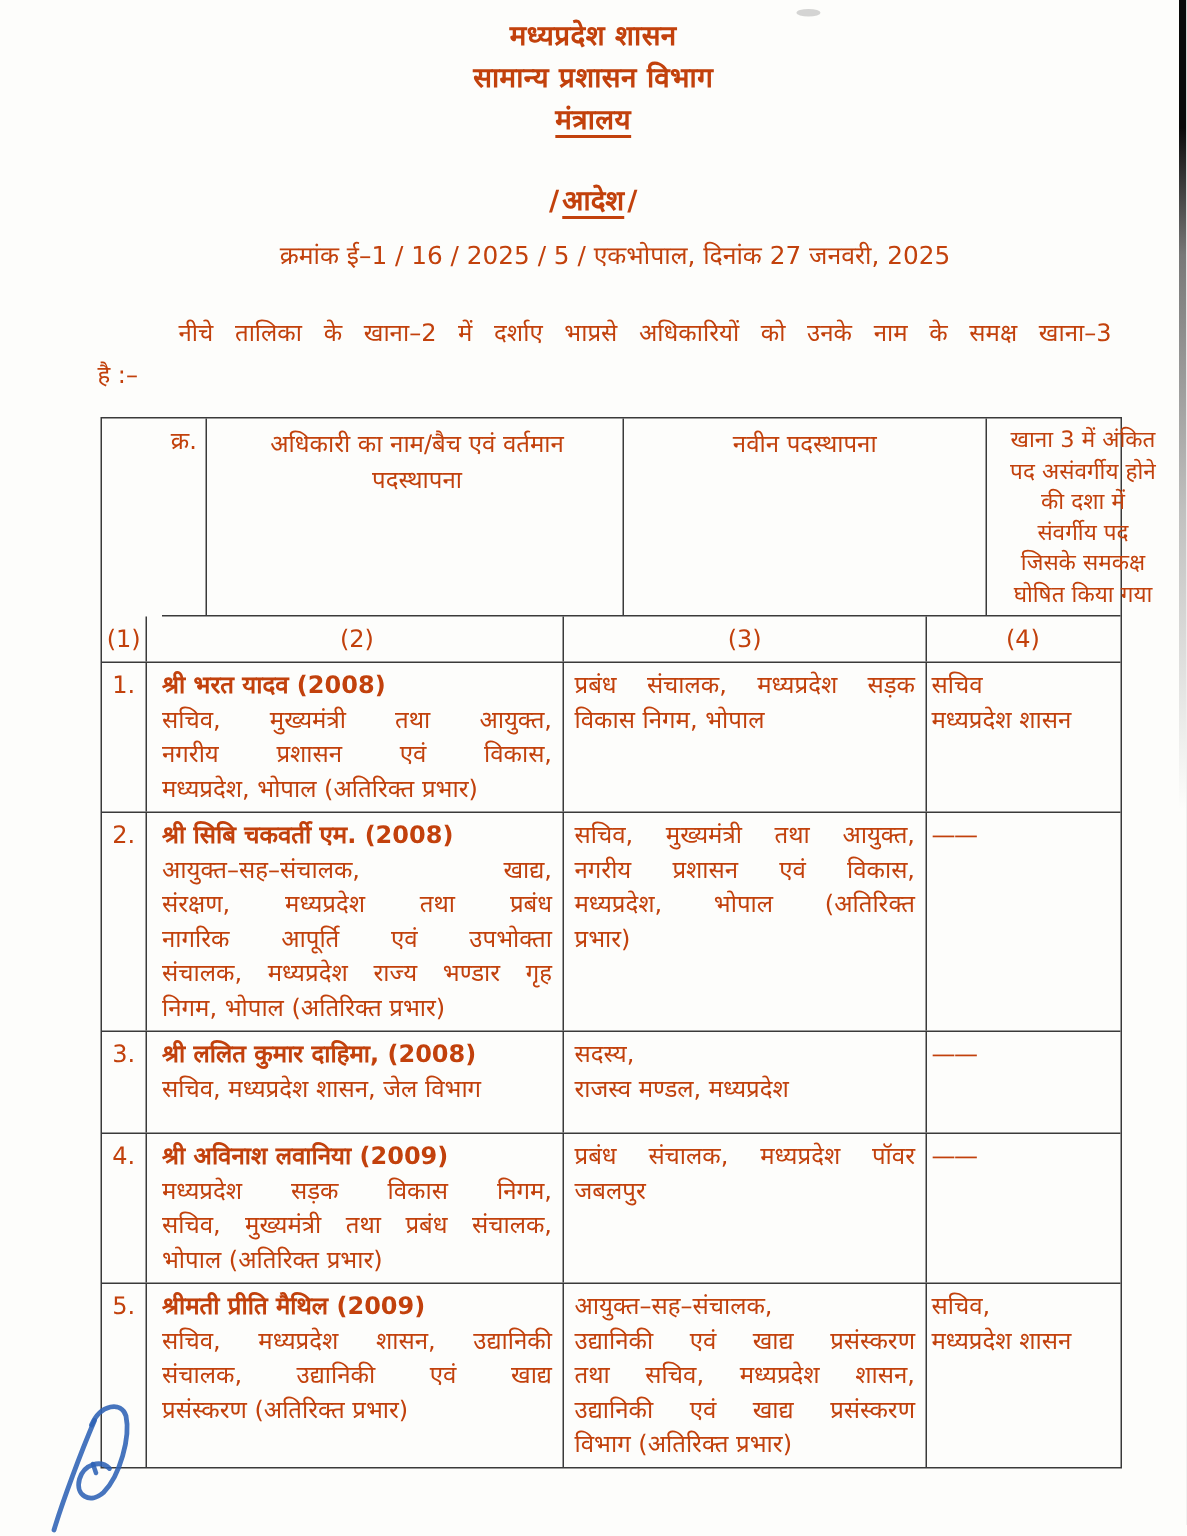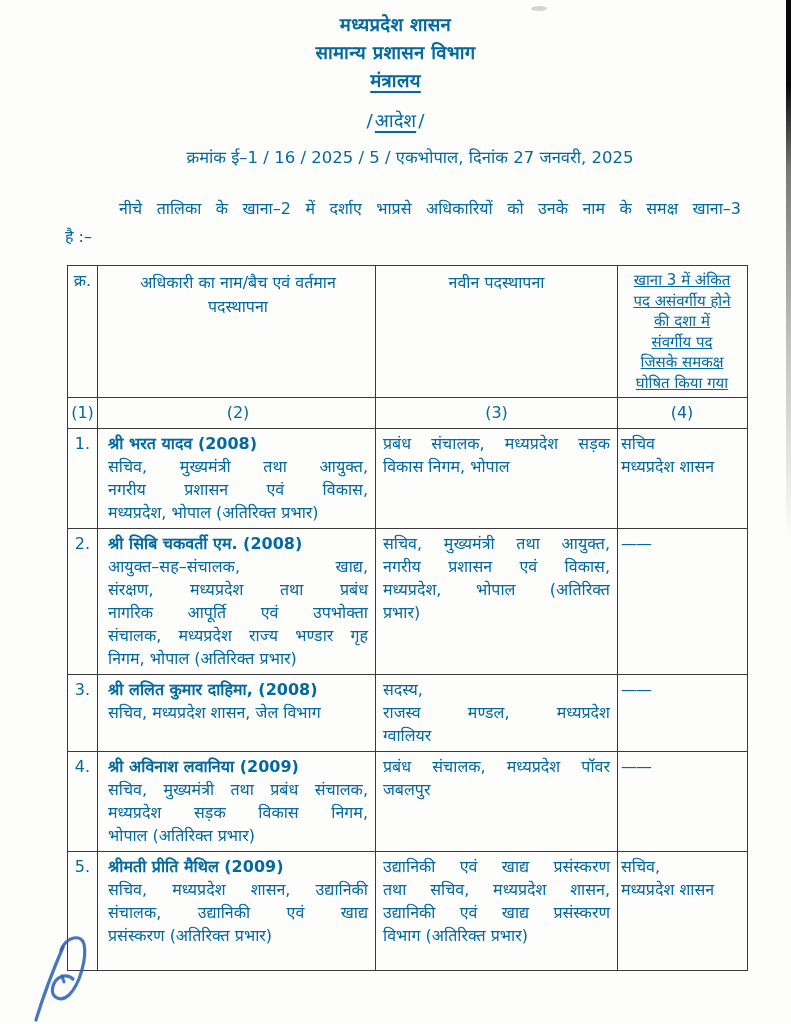--- a/index.html
+++ b/index.html
@@ -4,40 +4,40 @@
 <style>
   * { margin:0; padding:0; box-sizing:border-box; }
   html,body { background:#e8e8e8; }
   .page {
     position:relative;
     width:791px; height:1024px;
     margin:0 auto;
     background:#fdfdfb;
     overflow:hidden;
     font-family:"DejaVu Sans", sans-serif;
-    color:#0369a1;
+    color:#c2410c;
   }
   
   .edge-artifact {
     position:absolute; top:0; right:0; width:5px; height:540px;
     background:linear-gradient(to bottom,
       #0a0a0a 0px, #0a0a0a 85px,
       rgba(10,10,10,.55) 170px,
       rgba(10,10,10,.25) 340px,
       rgba(10,10,10,0) 540px);
   }
   .smudge {
     position:absolute; left:531px; top:6px; width:16px; height:5px;
     background:rgba(90,90,90,.25); border-radius:50%;
   }
 
   .doc-header { text-align:center; padding-top:11px; font-weight:bold;
     font-size:18.5px; line-height:28px; letter-spacing:.3px; }
   .u { text-decoration:underline; text-underline-offset:4px; text-decoration-thickness:1.5px; }
-  .order-line { text-align:center; font-weight:normal; font-size:18.5px; margin-top:12px; }
+  .order-line { text-align:center; font-weight:bold; font-size:18.5px; margin-top:25px; }
   .order-line .slash { font-style:normal; padding:0 2px; }
 
   .ref-line { display:flex; justify-content:center;
     padding:0 56px 0 85px; margin-top:13px; font-size:16.5px; }
 
   .intro { margin:27px 50px 0 65px; font-size:16px; line-height:28px; }
   .intro .jline:first-child { text-indent:54px; }
 
   
   .lines-just .jline { text-align:justify; }
@@ -50,23 +50,23 @@
   .trow:not(:last-child) { border-bottom:1.5px solid #3a3a3a; }
   .c { border-right:1.5px solid #3a3a3a; padding:3px 7px 4px 7px;
     font-size:16px; line-height:23px; overflow:hidden; }
   .c:last-child { border-right:none; }
   .c1 { text-align:center; padding-left:2px; padding-right:2px; }
   .c2 { padding-left:10px; }
   .c4 { padding-left:3px; padding-right:3px; }
   .hc { text-align:center; }
   .h2 { line-height:24px; padding-top:5px; }
   .h3 { padding-top:5px; }
-  .h4 { font-size:15px; line-height:20.5px; padding-top:4px;text-decoration:underline; }
+  .h4 { font-size:15px; line-height:20.5px; padding-top:4px; }
   .nm { font-weight:bold; }
-  .rh { min-height:122px; }
+  .rh { min-height:122px;margin-left:40px; }
   .rn { min-height:30px; }
   .r1 { min-height:93px; }
   .r2 { min-height:139px; }
   .r3 { min-height:68px; }
   .r4 { min-height:94px; }
   .r5 { min-height:118px; }
   .dash-cell .jline { letter-spacing:-1px; }
 
   .signature { position:absolute; left:27px; top:932px; width:74px; height:92px; }
 </style>
@@ -171,34 +171,33 @@
       <div class="c c1">3.</div>
       <div class="c c2">
         <div class="nm">श्री ललित कुमार दाहिमा, (2008)</div>
         <div class="lines-just">
             <div class="jline">सचिव, मध्यप्रदेश शासन, जेल विभाग</div>
           </div>
       </div>
       <div class="c c3 lines-just">
           <div class="jline">सदस्य,</div>
           <div class="jline">राजस्व मण्डल, मध्यप्रदेश</div>
-          <div class="jline">ग्वालियर</div>
         </div>
       <div class="c c4 lines-center dash-cell">
           <div class="jline">——</div>
         </div>
     </div>
 
     <div class="trow r4">
       <div class="c c1">4.</div>
       <div class="c c2">
         <div class="nm">श्री अविनाश लवानिया (2009)</div>
         <div class="lines-just">
+            <div class="jline">मध्यप्रदेश सड़क विकास निगम,</div>
             <div class="jline">सचिव, मुख्यमंत्री तथा प्रबंध संचालक,</div>
-            <div class="jline">मध्यप्रदेश सड़क विकास निगम,</div>
             <div class="jline">भोपाल (अतिरिक्त प्रभार)</div>
           </div>
       </div>
       <div class="c c3 lines-just">
           <div class="jline">प्रबंध संचालक, मध्यप्रदेश पॉवर</div>
           <div class="jline">जबलपुर</div>
         </div>
       <div class="c c4 lines-center dash-cell">
           <div class="jline">——</div>
         </div>
@@ -208,20 +207,21 @@
       <div class="c c1">5.</div>
       <div class="c c2">
         <div class="nm">श्रीमती प्रीति मैथिल (2009)</div>
         <div class="lines-just">
             <div class="jline">सचिव, मध्यप्रदेश शासन, उद्यानिकी</div>
             <div class="jline">संचालक, उद्यानिकी एवं खाद्य</div>
             <div class="jline">प्रसंस्करण (अतिरिक्त प्रभार)</div>
           </div>
       </div>
       <div class="c c3 lines-just">
+          <div class="jline">आयुक्त–सह–संचालक,</div>
           <div class="jline">उद्यानिकी एवं खाद्य प्रसंस्करण</div>
           <div class="jline">तथा सचिव, मध्यप्रदेश शासन,</div>
           <div class="jline">उद्यानिकी एवं खाद्य प्रसंस्करण</div>
           <div class="jline">विभाग (अतिरिक्त प्रभार)</div>
         </div>
       <div class="c c4 lines-center">
           <div class="jline">सचिव,</div>
           <div class="jline">मध्यप्रदेश शासन</div>
         </div>
     </div>

